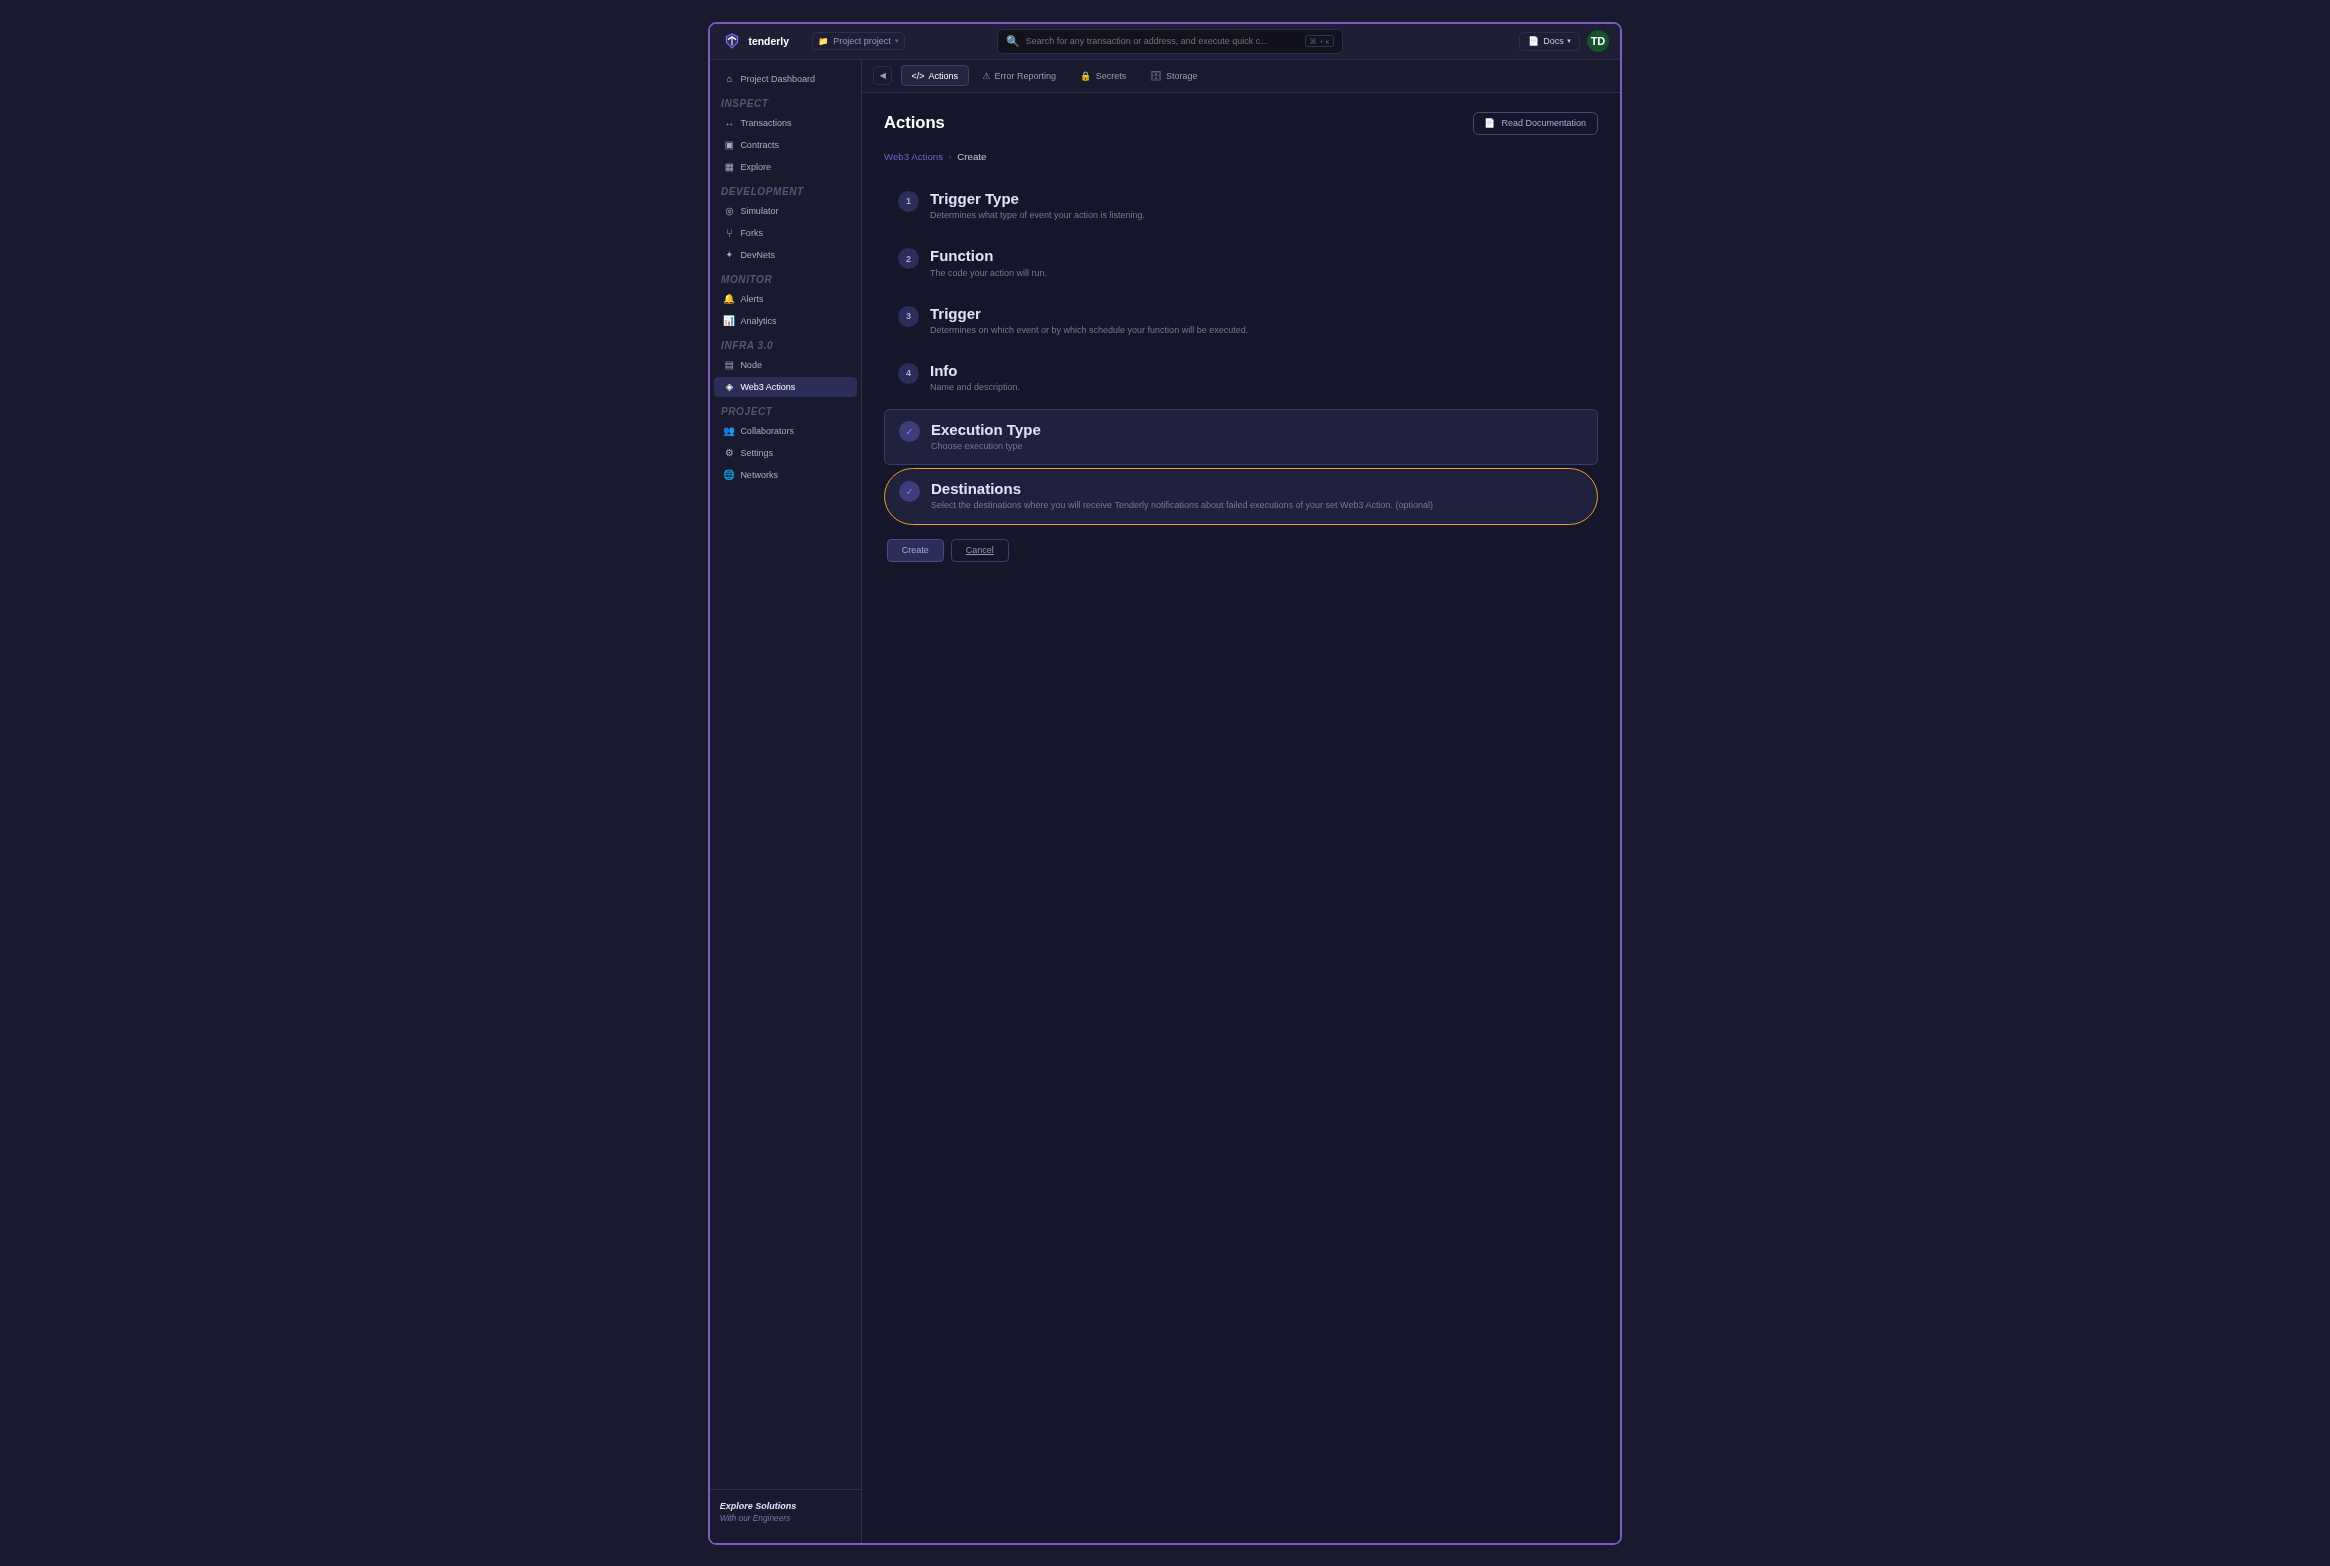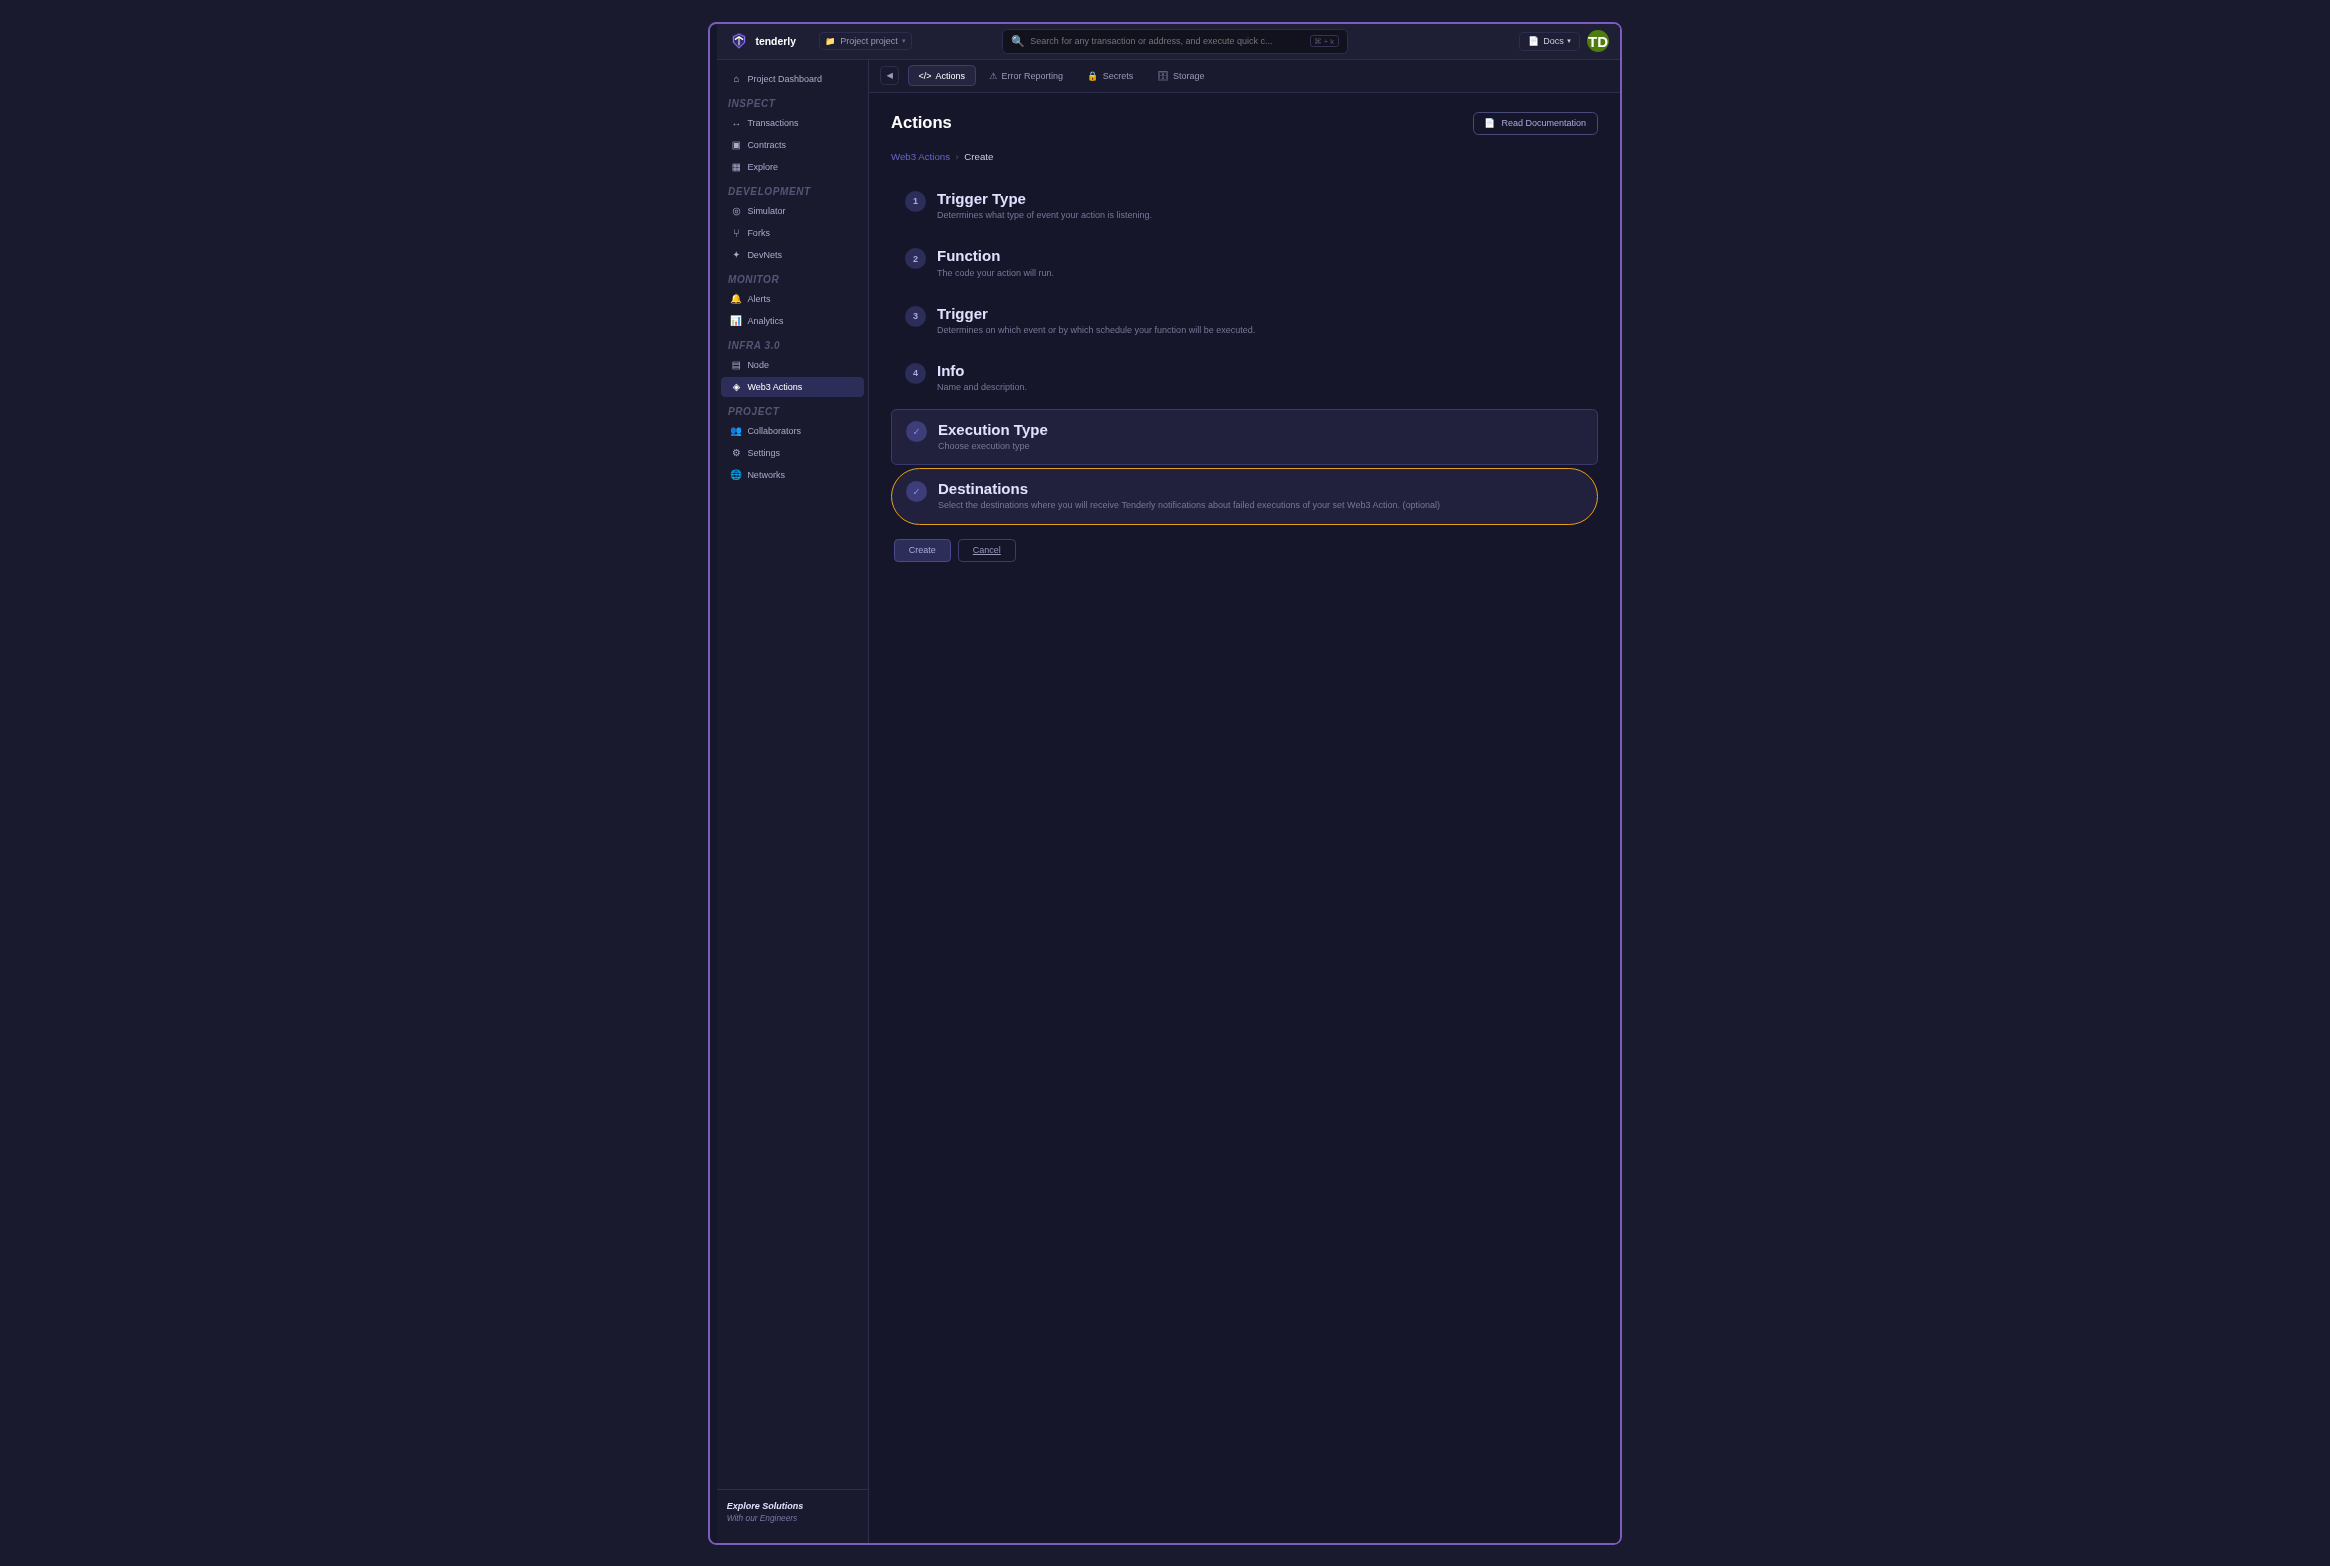--- a/index.html
+++ b/index.html
@@ -13,21 +13,20 @@
       padding: 14px;
     }
 
     .outer-frame {
       border: 2.1px solid #7c5cbf;
       border-radius: 8.3px;
       overflow: hidden;
       width: 100%;
       max-width: 914px;
       background: #16162a;
-      padding-left: 7px;
     }
 
     
     .topbar {
       background: #1e1e35;
       display: flex;
       align-items: center;
       padding: 0 11px;
       height: 36px;
       border-bottom: 0.7px solid #2d2d4e;
@@ -117,23 +116,23 @@
       cursor: pointer;
       display: flex;
       align-items: center;
       gap: 3.5px;
     }
 
     .avatar {
       width: 22px;
       height: 22px;
       border-radius: 50%;
-      background: #4d7c0f;
+      background: #14532d;
       color: #fff;
-      font-size: 15px;
+      font-size: 11px;
       font-weight: 700;
       display: flex;
       align-items: center;
       justify-content: center;
     }
 
     
     .main-layout {
       display: flex;
       height: calc(100vh - 83px);

